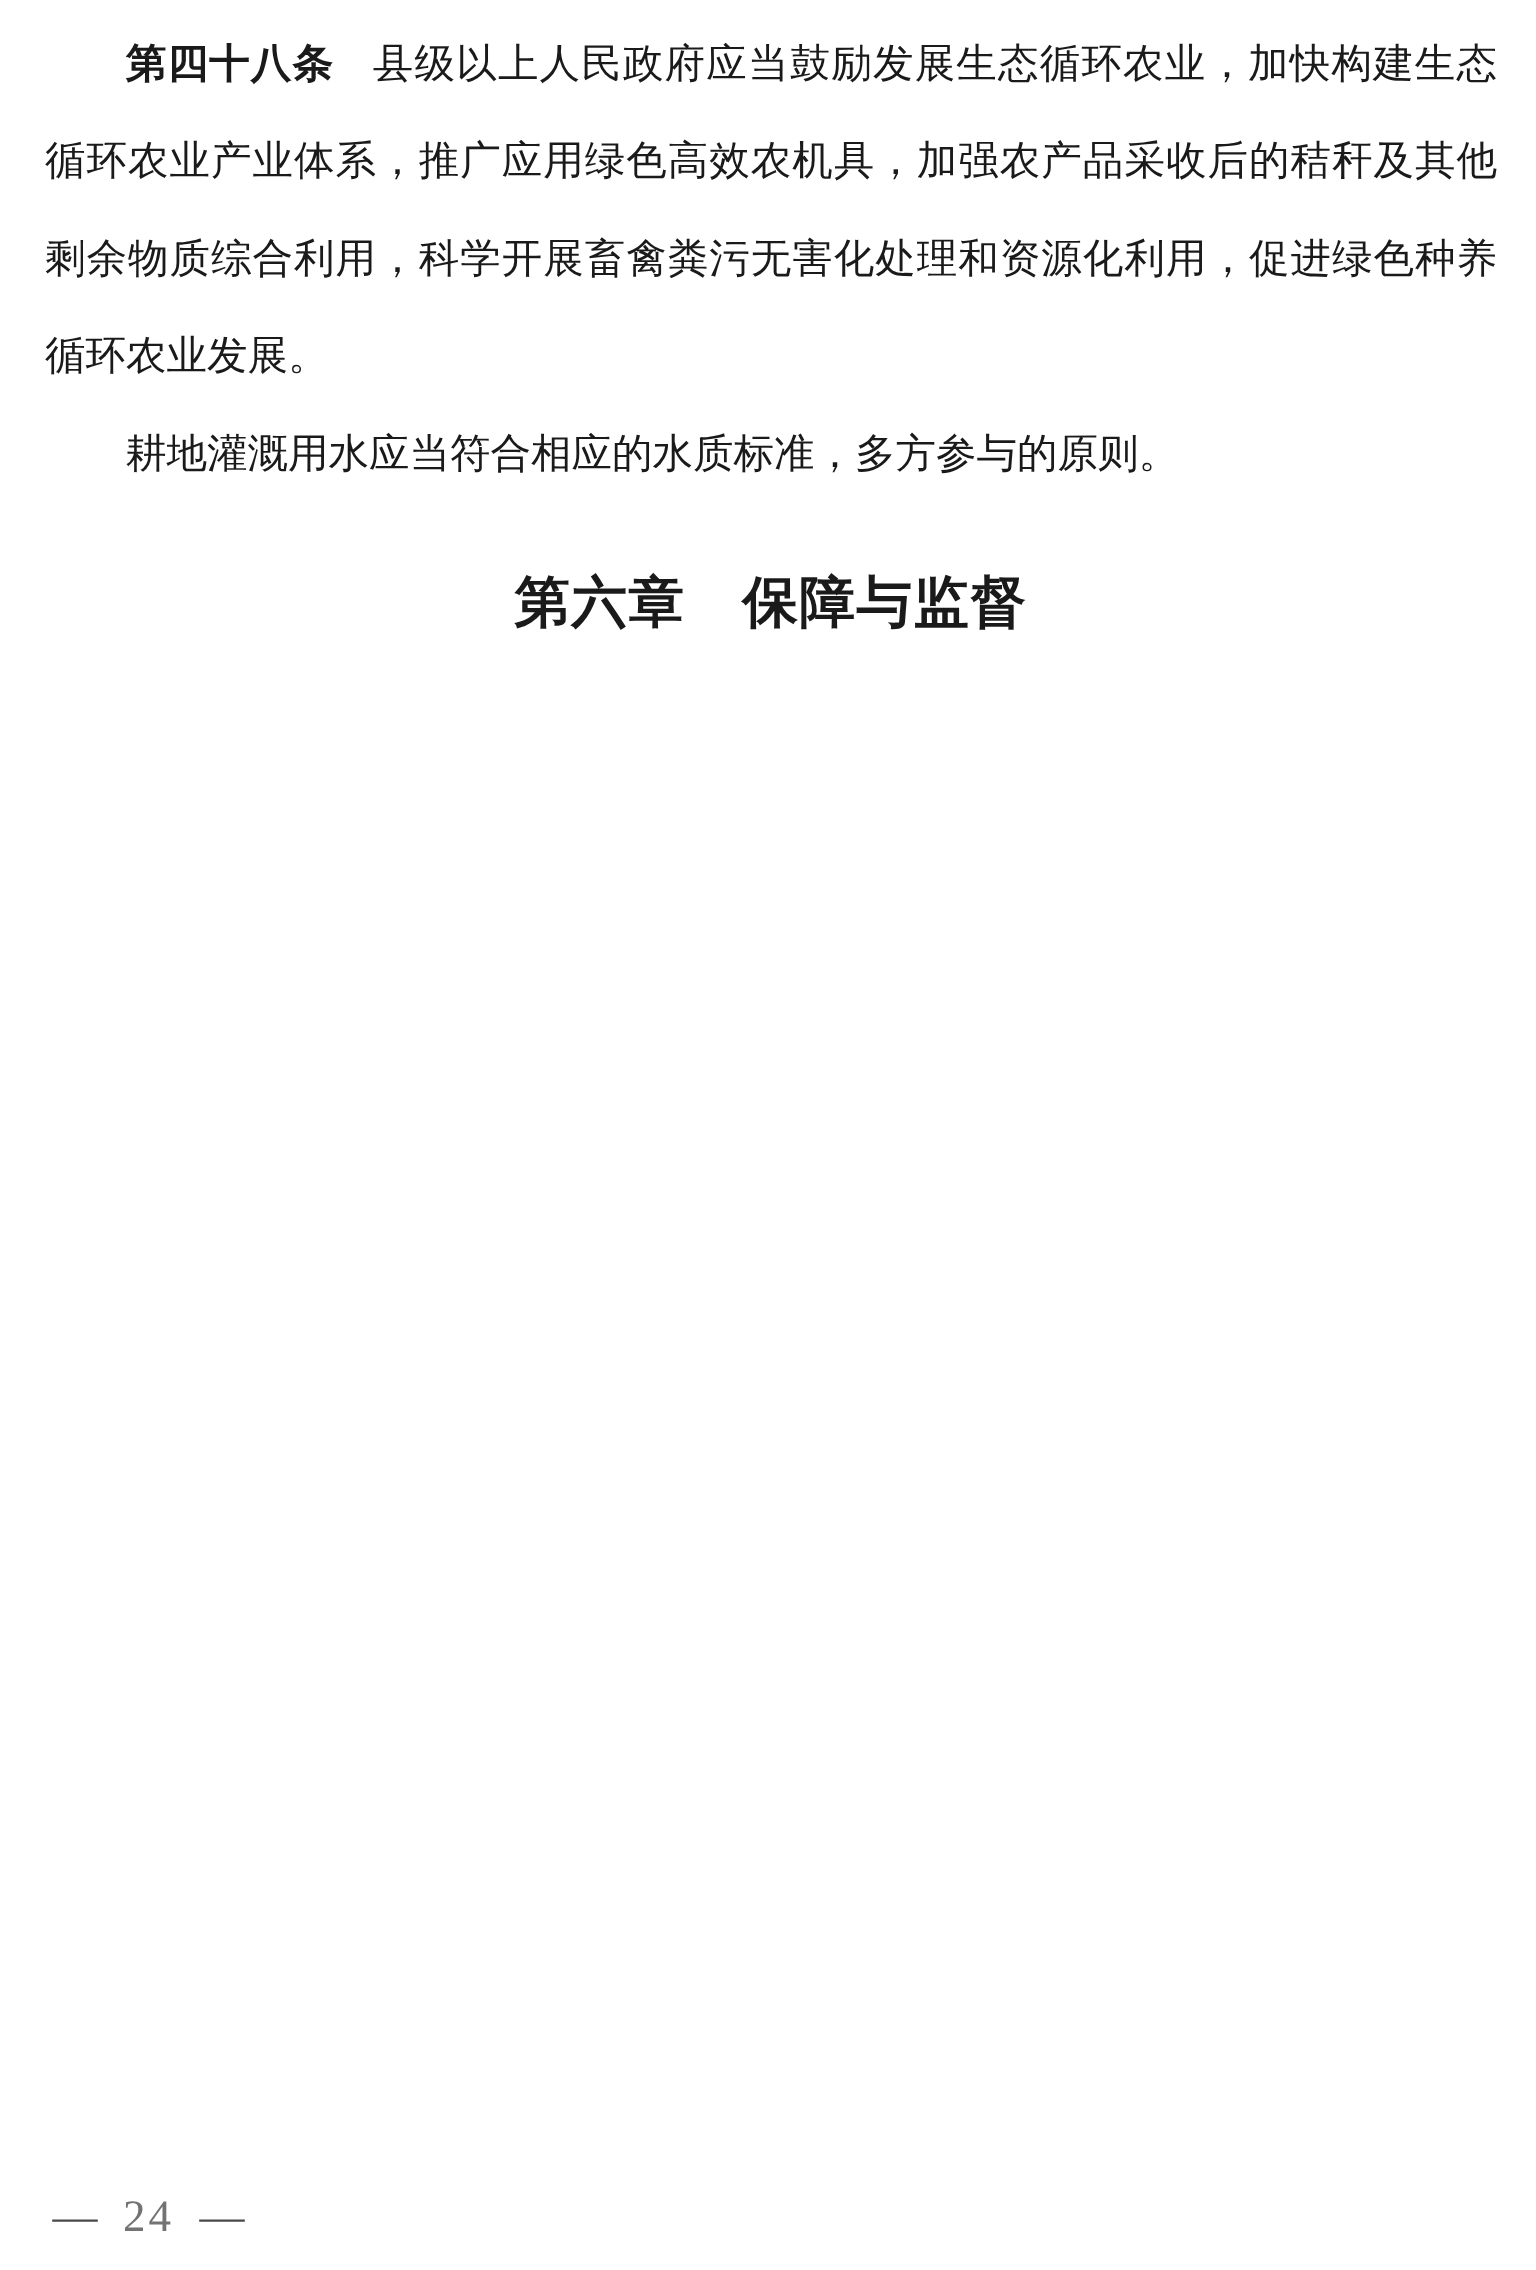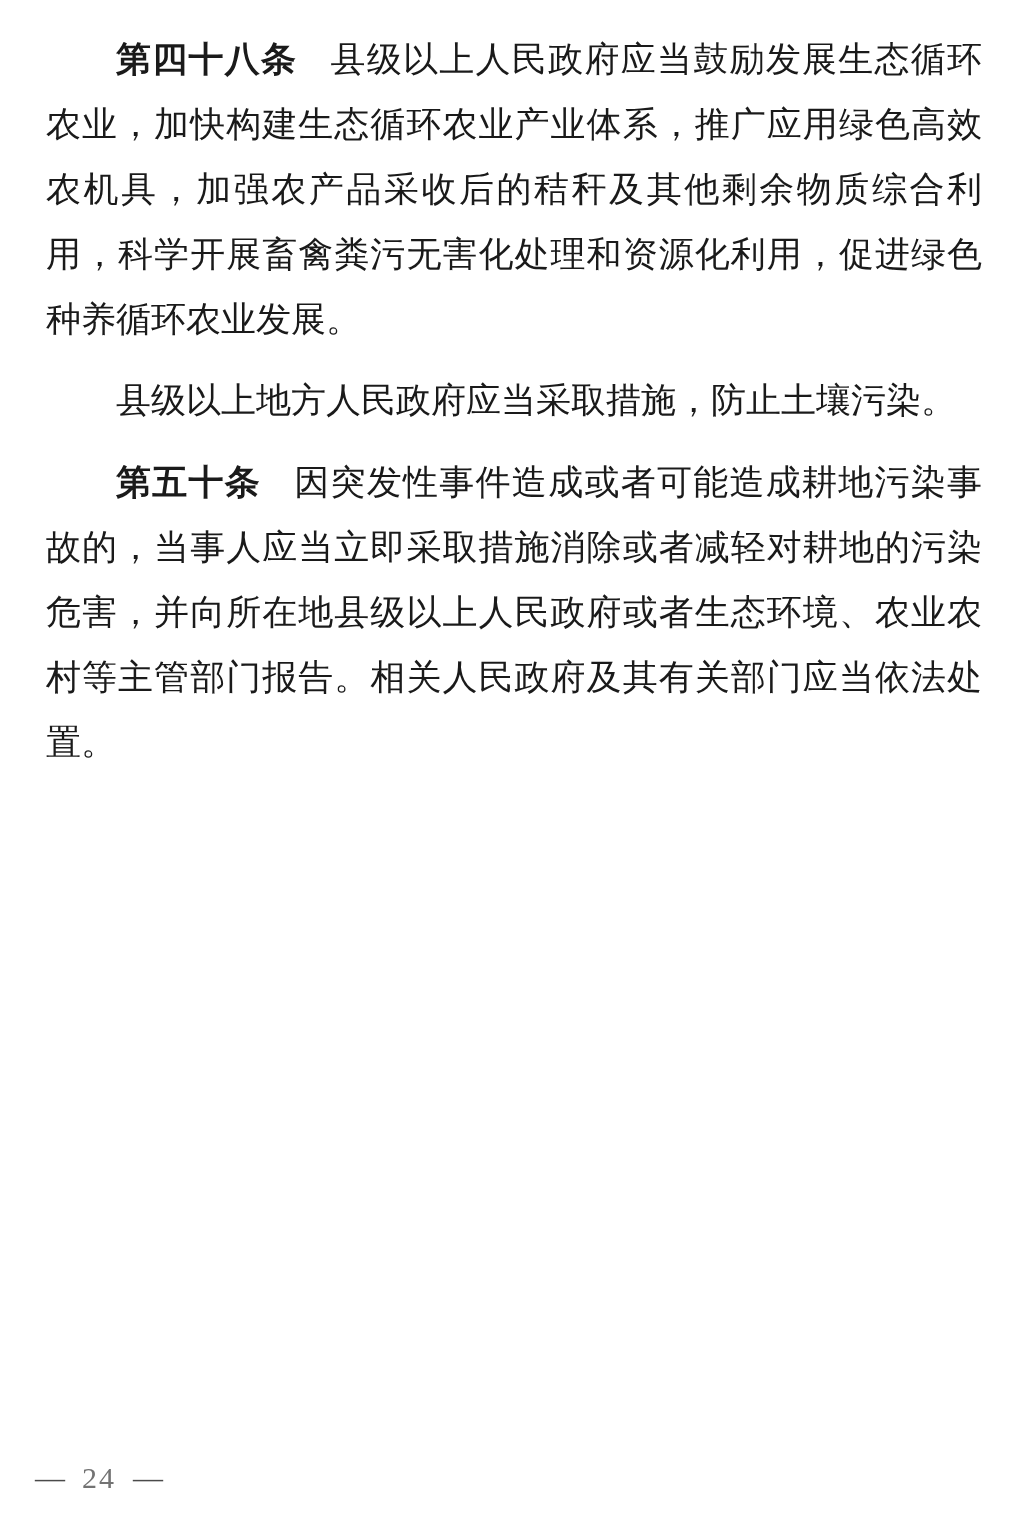--- a/index.html
+++ b/index.html
@@ -15,22 +15,22 @@
     font-family: "Liberation Serif", serif;
     color: #1a1a1a;
   }
   .page {
     position: absolute;
     inset: 0;
     padding: 10px 26px 0 30px;
     box-sizing: border-box;
   }
   .para {
-    margin: 16px;
-    font-size: 35px;
+    margin: 0;
+    font-size: 27px;
     line-height: 65px;
     text-align: justify;
     text-indent: 2em;
     word-break: break-all;
   }
   .article-label {
     font-weight: bold;
     font-family: "Liberation Sans", sans-serif;
     margin-right: 0.95em;
   }
@@ -70,27 +70,25 @@
 
 <div class="page">
 
   <p class="para">
     <span class="article-label">第四十八条</span><span>县级以上人民政府应当鼓励发展生态循环农业，加快构建生态循环农业产业体系，推广应用绿色高效农机具，加强农产品采收后的秸秆及其他剩余物质综合利用，科学开展畜禽粪污无害化处理和资源化利用，促进绿色种养循环农业发展。</span>
   </p>
 
 
 
   <p class="para">
-    <span>县级以上地方人民政府应当采取措施，防止土壤污染。</span>
+    <span>耕地灌溉用水应当符合相应的水质标准，多方参与的原则。</span>
   </p>
 
-  <p class="para">
-    <span class="article-label">第五十条</span><span>因突发性事件造成或者可能造成耕地污染事故的，当事人应当立即采取措施消除或者减轻对耕地的污染危害，并向所在地县级以上人民政府或者生态环境、农业农村等主管部门报告。相关人民政府及其有关部门应当依法处置。</span>
-  </p>
 
+  <h2 class="para chapter-heading">第六章　保障与监督</h2>
 
 
   <div class="footer">
     <span class="dash">—</span>
     <span class="num">24</span>
     <span class="dash">—</span>
   </div>
 
 </div>
 

